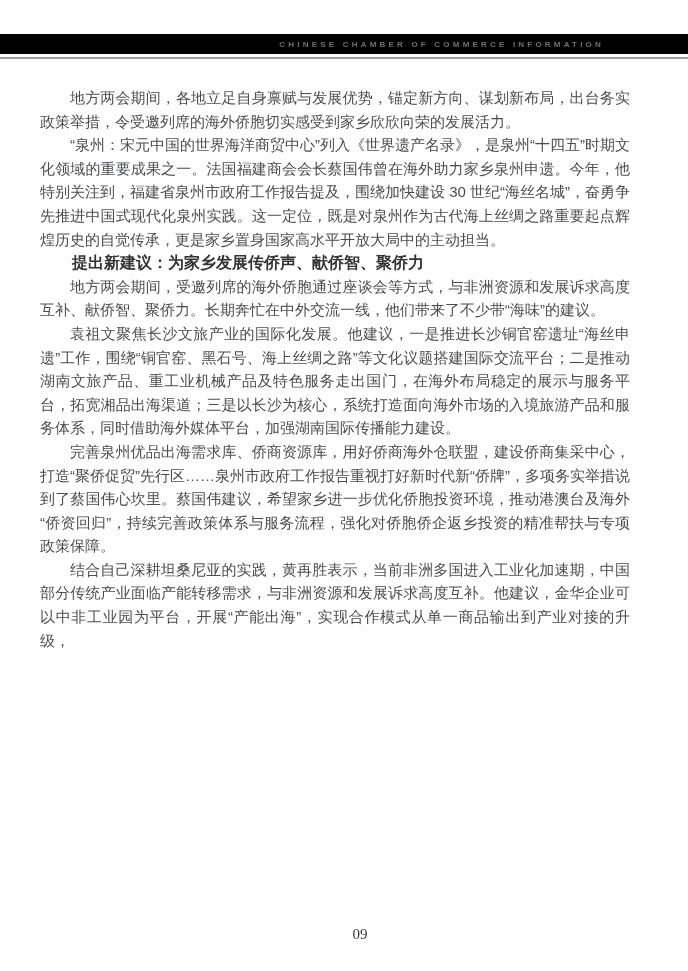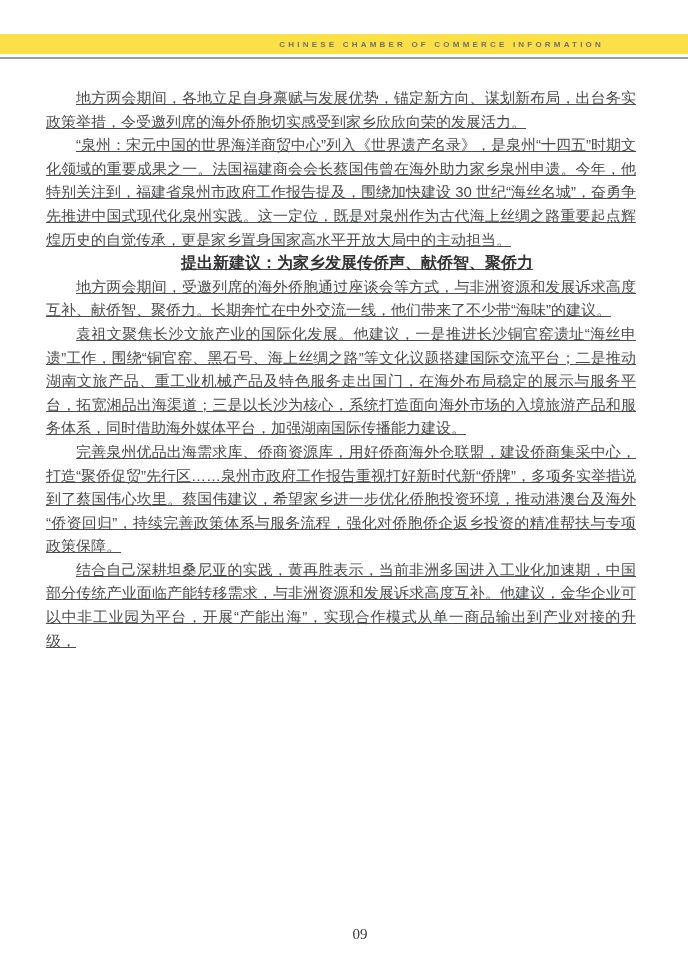--- a/index.html
+++ b/index.html
@@ -14,21 +14,21 @@
     background: #ffffff;
     overflow: hidden;
     font-family: "Liberation Sans", sans-serif;
   }
   .header-band {
     position: absolute;
     top: 34px;
     left: 0;
     width: 688px;
     height: 20px;
-    background: #fde047;
+    background: #000000;
   }
   .header-band .banner-text {
     position: absolute;
     top: 0;
     right: 84px;
     height: 20px;
     line-height: 21px;
     font-size: 8px;
     font-weight: bold;
     letter-spacing: 3.2px;
@@ -39,37 +39,35 @@
     position: absolute;
     top: 57px;
     left: 0;
     width: 688px;
     height: 2px;
     background: #9a9da0;
   }
   .article {
     position: absolute;
     top: 86px;
-    left: 46px;
+    left: 40px;
     width: 590px;
     font-size: 15px;
     line-height: 23.6px;
     color: #4b4c4e;
     text-align: justify;
     text-justify: inter-ideograph;
-    text-decoration: underline;
   }
   .article p {
     margin: 0;
     padding: 0;
     text-indent: 2em;
   }
   .section-heading {
     margin: 0;
-    text-align: center;
     text-indent: 0;
     font-weight: bold;
     font-size: 16px;
     color: #323234;
     line-height: 23.6px;
   }
   .page-number {
     position: absolute;
     top: 926px;
     left: 16px;

